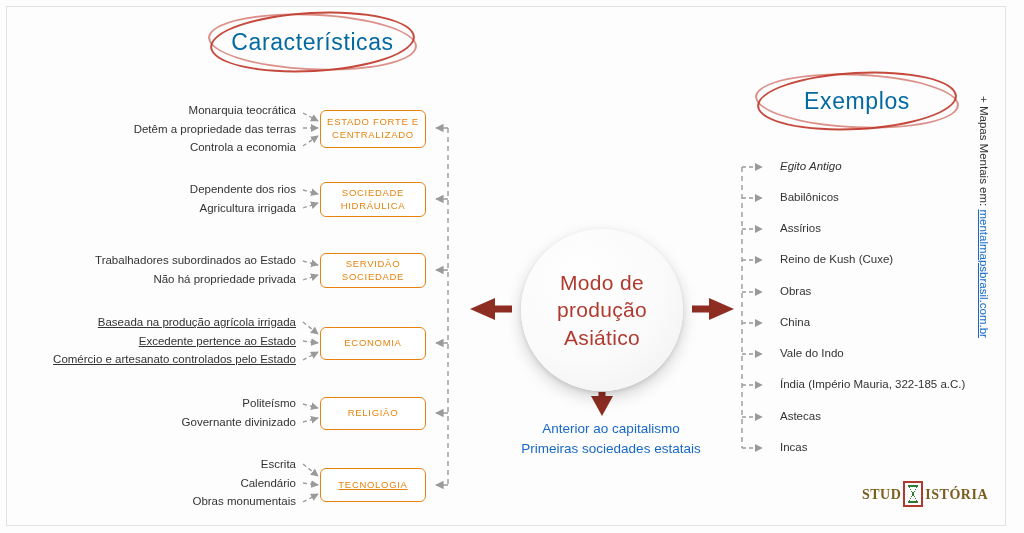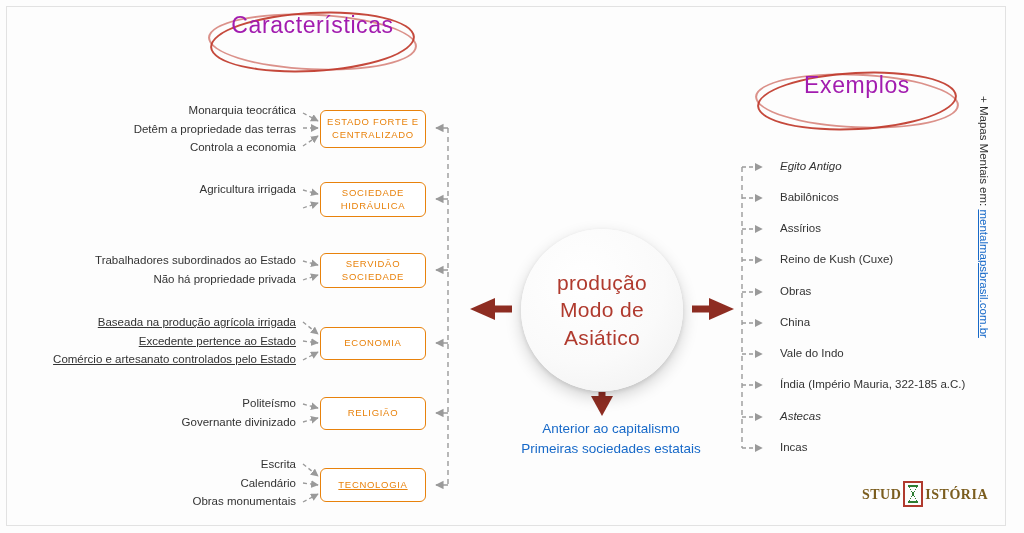--- a/index.html
+++ b/index.html
@@ -24,23 +24,23 @@
     width: 1000px;
     height: 520px;
     border: 1px solid #e2e2e2;
     box-sizing: border-box;
   }
 
   
   .ellipse-title {
     position: absolute;
     display: flex;
-    align-items: flex-start;
+    align-items: center;
     justify-content: center;
-    color: #a21caf;
+    color: #0369a1;
     font-size: 23px;
     letter-spacing: 0.6px;
     text-align: center;
   }
   .ellipse-ring {
     position: absolute;
     left: 0;
     top: 0;
     width: 100%;
     height: 100%;
@@ -304,22 +304,22 @@
   </div>
 
   <div class="ellipse-title" id="title-exemplos">
     <span class="ellipse-ring"></span>
     <span class="ellipse-ring second"></span>
     <span class="ellipse-label">Exemplos</span>
   </div>
 
   <div id="central-node">
     <div class="inner">
+      <div>Modo de</div>
       <div>produção</div>
-      <div>Modo de</div>
       <div>Asiático</div>
     </div>
   </div>
 
   <div class="topic-box" style="left:320px; top:110px; height:38px;">
     <div>
       <div>ESTADO FORTE E</div>
       <div>CENTRALIZADO</div>
     </div>
   </div>
@@ -356,20 +356,21 @@
     </div>
   </div>
 
   <div class="bullet-group" style="left:0px; top:101px; width:296px;">
     <div>Monarquia teocrática</div>
     <div>Detêm a propriedade das terras</div>
     <div>Controla a economia</div>
   </div>
 
   <div class="bullet-group" style="left:0px; top:180px; width:296px;">
+    <div>Dependente dos rios</div>
     <div>Agricultura irrigada</div>
   </div>
 
   <div class="bullet-group" style="left:0px; top:251px; width:296px;">
     <div>Trabalhadores subordinados ao Estado</div>
     <div>Não há propriedade privada</div>
   </div>
 
   <div class="bullet-group" style="left:0px; top:313px; width:296px;text-decoration:underline;">
     <div>Baseada na produção agrícola irrigada</div>
@@ -389,21 +390,21 @@
   </div>
 
   <div class="example-item" style="left:780px; top:160px;font-style:italic;">Egito Antigo</div>
   <div class="example-item" style="left:780px; top:191px;">Babilônicos</div>
   <div class="example-item" style="left:780px; top:222px;">Assírios</div>
   <div class="example-item" style="left:780px; top:253px;">Reino de Kush (Cuxe)</div>
   <div class="example-item" style="left:780px; top:285px;">Obras</div>
   <div class="example-item" style="left:780px; top:316px;">China</div>
   <div class="example-item" style="left:780px; top:347px;">Vale do Indo</div>
   <div class="example-item" style="left:780px; top:378px;">Índia (Império Mauria, 322-185 a.C.)</div>
-  <div class="example-item" style="left:780px; top:410px;font-style:italic;">Astecas</div>
+  <div class="example-item" style="left:780px; top:410px;">Astecas</div>
   <div class="example-item" style="left:780px; top:441px;">Incas</div>
 
   <div id="bottom-note">
     <div>Anterior ao capitalismo</div>
     <div>Primeiras sociedades estatais</div>
   </div>
 
   <div id="side-text">
     <span>+ Mapas Mentais em: </span><span class="link">mentalmapsbrasil.com.br</span>
   </div>

